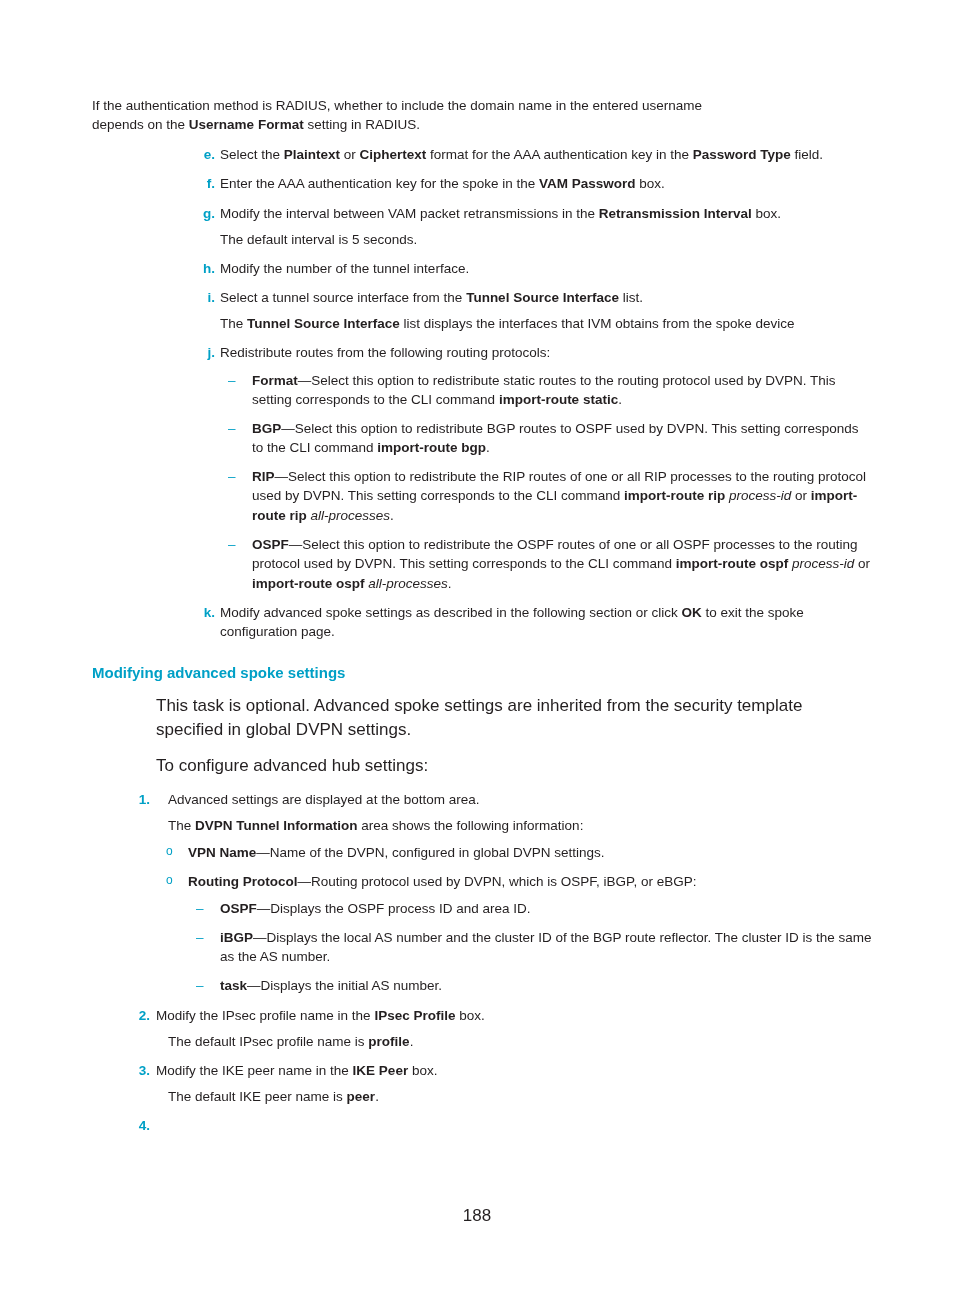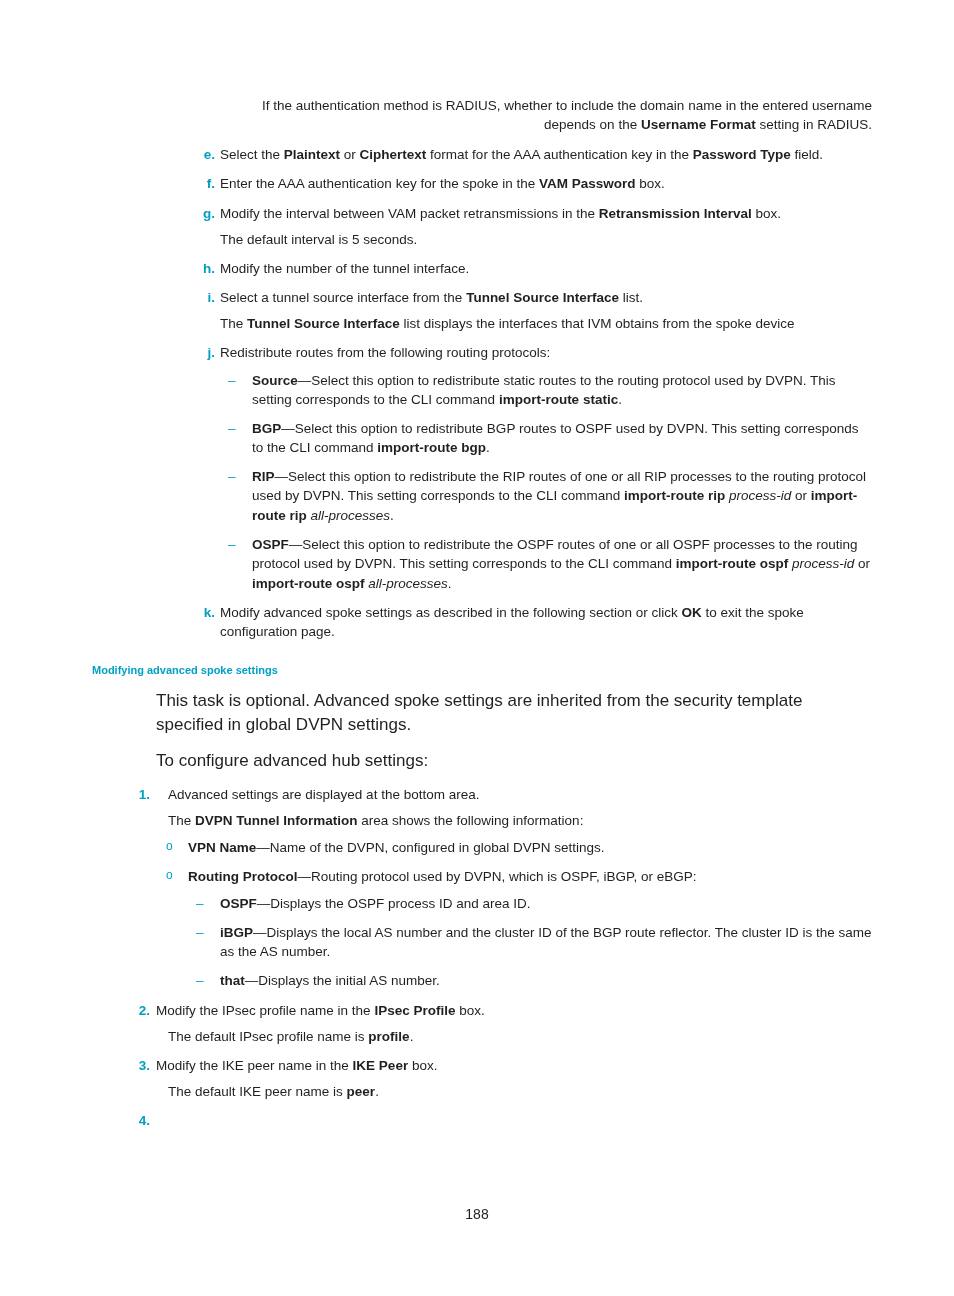--- a/index.html
+++ b/index.html
@@ -23,26 +23,24 @@
   .content {
     position: absolute;
     left: 92px;
     top: 96px;
     width: 780px;
   }
   p {
     margin: 0;
   }
   .intro-text {
-    margin-left: 128px;
     width: 652px;
     font-size: 13.5px;
     line-height: 1.42;
     margin-bottom: 11px;
-    text-align: right;
   }
   
   .alpha-list {
     margin: 0;
     padding: 0;
     list-style: none;
   }
   .alpha-item {
     position: relative;
     padding-left: 128px;
@@ -80,21 +78,21 @@
   }
   .dash-marker {
     position: absolute;
     left: 8px;
     top: 0;
     color: #00a0c6;
     font-size: 13.5px;
   }
   h2.section-heading {
     color: #00a0c6;
-    font-size: 11px;
+    font-size: 15px;
     font-weight: bold;
     margin: 22px 0 13px 0;
     padding-left: 0;
   }
   .body-para {
     margin-left: 64px;
     width: 716px;
     font-size: 17px;
     line-height: 1.42;
     margin-bottom: 12px;
@@ -149,61 +147,61 @@
     font-size: 12px;
   }
   b { font-weight: bold; }
   i { font-style: italic; }
   .pagenum {
     position: absolute;
     left: 0;
     right: 0;
     top: 1206px;
     text-align: center;
-    font-size: 14px;
+    font-size: 17px;
     color: #231f20;
   }
 </style>
 </head>
 <body>
 
 <div class="page">
   <div class="content">
 
     <p class="intro-text">
       <span>If the authentication method is RADIUS, whether to include the domain name in the entered username depends on the </span><b>Username Format</b><span> setting in RADIUS.</span>
     </p>
 
     <ul class="alpha-list" id="alpha-list">
         <li class="alpha-item"><span class="alpha-marker">e.</span><span><span>Select the </span><b>Plaintext</b><span> or </span><b>Ciphertext</b><span> format for the AAA authentication key in the </span><b>Password Type</b><span> field.</span></span></li>
         <li class="alpha-item"><span class="alpha-marker">f.</span><span><span>Enter the AAA authentication key for the spoke in the </span><b>VAM Password</b><span> box.</span></span></li>
         <li class="alpha-item"><span class="alpha-marker">g.</span><span><span>Modify the interval between VAM packet retransmissions in the </span><b>Retransmission Interval</b><span> box.</span></span><p class="sub-note"><span>The default interval is 5 seconds.</span></p></li>
         <li class="alpha-item"><span class="alpha-marker">h.</span><span><span>Modify the number of the tunnel interface.</span></span></li>
         <li class="alpha-item"><span class="alpha-marker">i.</span><span><span>Select a tunnel source interface from the </span><b>Tunnel Source Interface</b><span> list.</span></span><p class="sub-note"><span>The </span><b>Tunnel Source Interface</b><span> list displays the interfaces that IVM obtains from the spoke device</span></p></li>
         <li class="alpha-item"><span class="alpha-marker">j.</span><span><span>Redistribute routes from the following routing protocols:</span></span><ul class="dash-list">
-            <li class="dash-item"><span class="dash-marker">–</span><span><b>Source</b><span>—Select this option to redistribute static routes to the routing protocol used by DVPN. This setting corresponds to the CLI command </span><b>import-route static</b><span>.</span></span></li>
+            <li class="dash-item"><span class="dash-marker">–</span><span><b>Format</b><span>—Select this option to redistribute static routes to the routing protocol used by DVPN. This setting corresponds to the CLI command </span><b>import-route static</b><span>.</span></span></li>
             <li class="dash-item"><span class="dash-marker">–</span><span><b>BGP</b><span>—Select this option to redistribute BGP routes to OSPF used by DVPN. This setting corresponds to the CLI command </span><b>import-route bgp</b><span>.</span></span></li>
             <li class="dash-item"><span class="dash-marker">–</span><span><b>RIP</b><span>—Select this option to redistribute the RIP routes of one or all RIP processes to the routing protocol used by DVPN. This setting corresponds to the CLI command </span><b>import-route rip</b><span> </span><i>process-id</i><span> or </span><b>import-route rip</b><span> </span><i>all-processes</i><span>.</span></span></li>
             <li class="dash-item"><span class="dash-marker">–</span><span><b>OSPF</b><span>—Select this option to redistribute the OSPF routes of one or all OSPF processes to the routing protocol used by DVPN. This setting corresponds to the CLI command </span><b>import-route ospf</b><span> </span><i>process-id</i><span> or </span><b>import-route ospf</b><span> </span><i>all-processes</i><span>.</span></span></li>
           </ul></li>
         <li class="alpha-item"><span class="alpha-marker">k.</span><span><span>Modify advanced spoke settings as described in the following section or click </span><b>OK</b><span> to exit the spoke configuration page.</span></span></li>
       </ul>
 
     <h2 class="section-heading">Modifying advanced spoke settings</h2>
 
     <p class="body-para">This task is optional. Advanced spoke settings are inherited from the security template specified in global DVPN settings.</p>
     <p class="body-para">To configure advanced hub settings:</p>
 
     <ul class="num-list" id="num-list">
         <li class="num-item"><span class="num-marker">1.</span><p class="sub-para"><span>Advanced settings are displayed at the bottom area.</span></p><p class="sub-para"><span>The </span><b>DVPN Tunnel Information</b><span> area shows the following information:</span></p><ul class="circ-list">
             <li class="circ-item"><span class="circ-marker">o</span><span><b>VPN Name</b><span>—Name of the DVPN, configured in global DVPN settings.</span></span></li>
             <li class="circ-item"><span class="circ-marker">o</span><span><b>Routing Protocol</b><span>—Routing protocol used by DVPN, which is OSPF, iBGP, or eBGP:</span></span><ul class="dash-list">
                 <li class="dash-item"><span class="dash-marker">–</span><span><b>OSPF</b><span>—Displays the OSPF process ID and area ID.</span></span></li>
                 <li class="dash-item"><span class="dash-marker">–</span><span><b>iBGP</b><span>—Displays the local AS number and the cluster ID of the BGP route reflector. The cluster ID is the same as the AS number.</span></span></li>
-                <li class="dash-item"><span class="dash-marker">–</span><span><b>that</b><span>—Displays the initial AS number.</span></span></li>
+                <li class="dash-item"><span class="dash-marker">–</span><span><b>task</b><span>—Displays the initial AS number.</span></span></li>
               </ul></li>
           </ul></li>
         <li class="num-item"><span class="num-marker">2.</span><span><span>Modify the IPsec profile name in the </span><b>IPsec Profile</b><span> box.</span></span><p class="sub-para"><span>The default IPsec profile name is </span><b>profile</b><span>.</span></p></li>
         <li class="num-item"><span class="num-marker">3.</span><span><span>Modify the IKE peer name in the </span><b>IKE Peer</b><span> box.</span></span><p class="sub-para"><span>The default IKE peer name is </span><b>peer</b><span>.</span></p></li>
         <li class="num-item"><span class="num-marker">4.</span></li>
       </ul>
 
   </div>
 
   <div class="pagenum">188</div>

